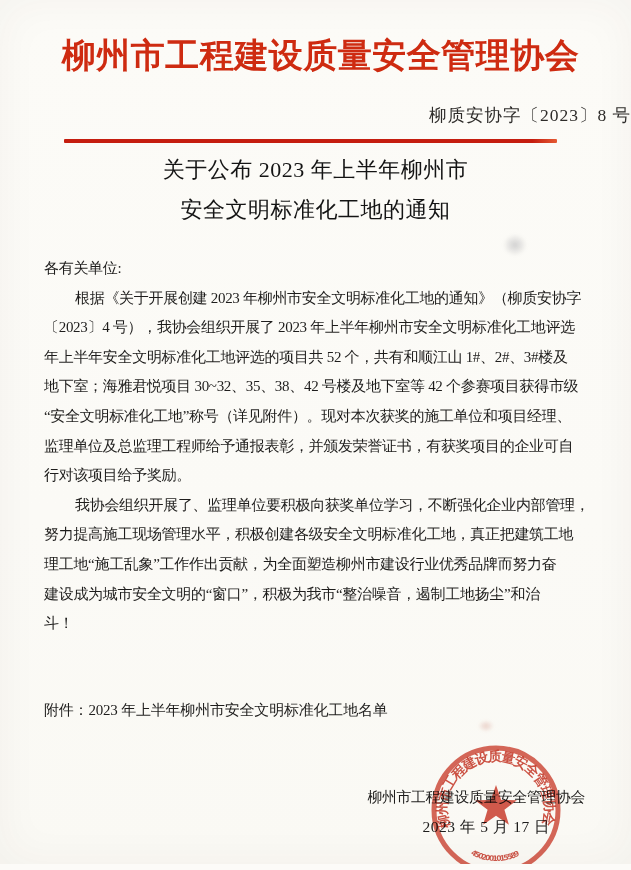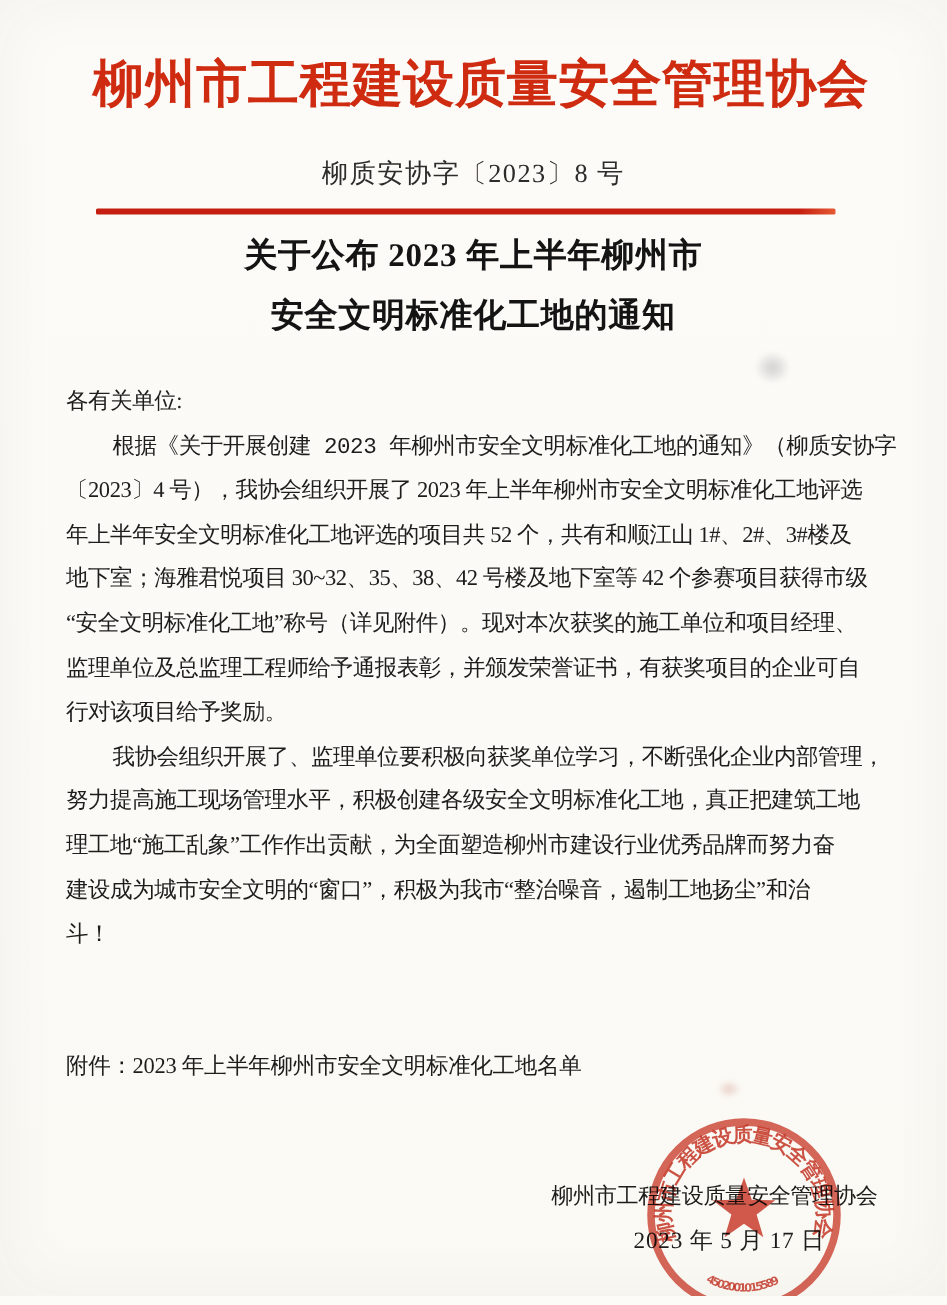--- a/index.html
+++ b/index.html
@@ -10,39 +10,39 @@
     font-family:"Liberation Serif","DejaVu Serif",serif;
     color:#222;
   }
   .org-title{
     position:absolute;top:33px;left:10px;right:0;
     text-align:center;font-size:34px;font-weight:bold;
     letter-spacing:.5px;white-space:nowrap;
   }
   .doc-number{
     position:absolute;top:103px;left:0;right:0;
-    text-align:center;font-size:17.5px;color:#2e2c2a;
+    text-align:right;font-size:17.5px;color:#2e2c2a;
     letter-spacing:1px;white-space:nowrap;
   }
   .red-divider{
     position:absolute;top:139px;left:64px;width:493px;height:3.5px;
     border-radius:1px;
     background:linear-gradient(90deg,#c51d0f 0%,#c51d0f 95%,#e55a33 100%);
   }
   .notice-title{
     position:absolute;top:150px;left:0;right:0;
-    text-align:center;font-size:22px;font-weight:bold;color:#141414;
+    text-align:center;font-size:22px;font-weight:normal;color:#141414;
     line-height:40px;letter-spacing:.5px;
   }
   .body-block{
     position:absolute;top:254px;left:44px;width:543px;
     font-size:15px;letter-spacing:-0.3px;color:#1e1d1c;
   }
   .bline{height:29.6px;line-height:29.6px;white-space:nowrap;}
-  .bline.indent{padding-left:31px;font-family:Liberation Mono, monospace;}
+  .bline.indent{padding-left:31px;}
   .attachment{
     position:absolute;top:701px;left:44px;
     font-size:15px;letter-spacing:-0.2px;color:#1e1d1c;white-space:nowrap;text-align:center;
   }
   .sign-org{
     position:absolute;top:788px;right:46px;
     font-size:14.8px;letter-spacing:-0.3px;color:#1e1d1c;white-space:nowrap;
   }
   .sign-date{
     position:absolute;top:817px;right:81px;

